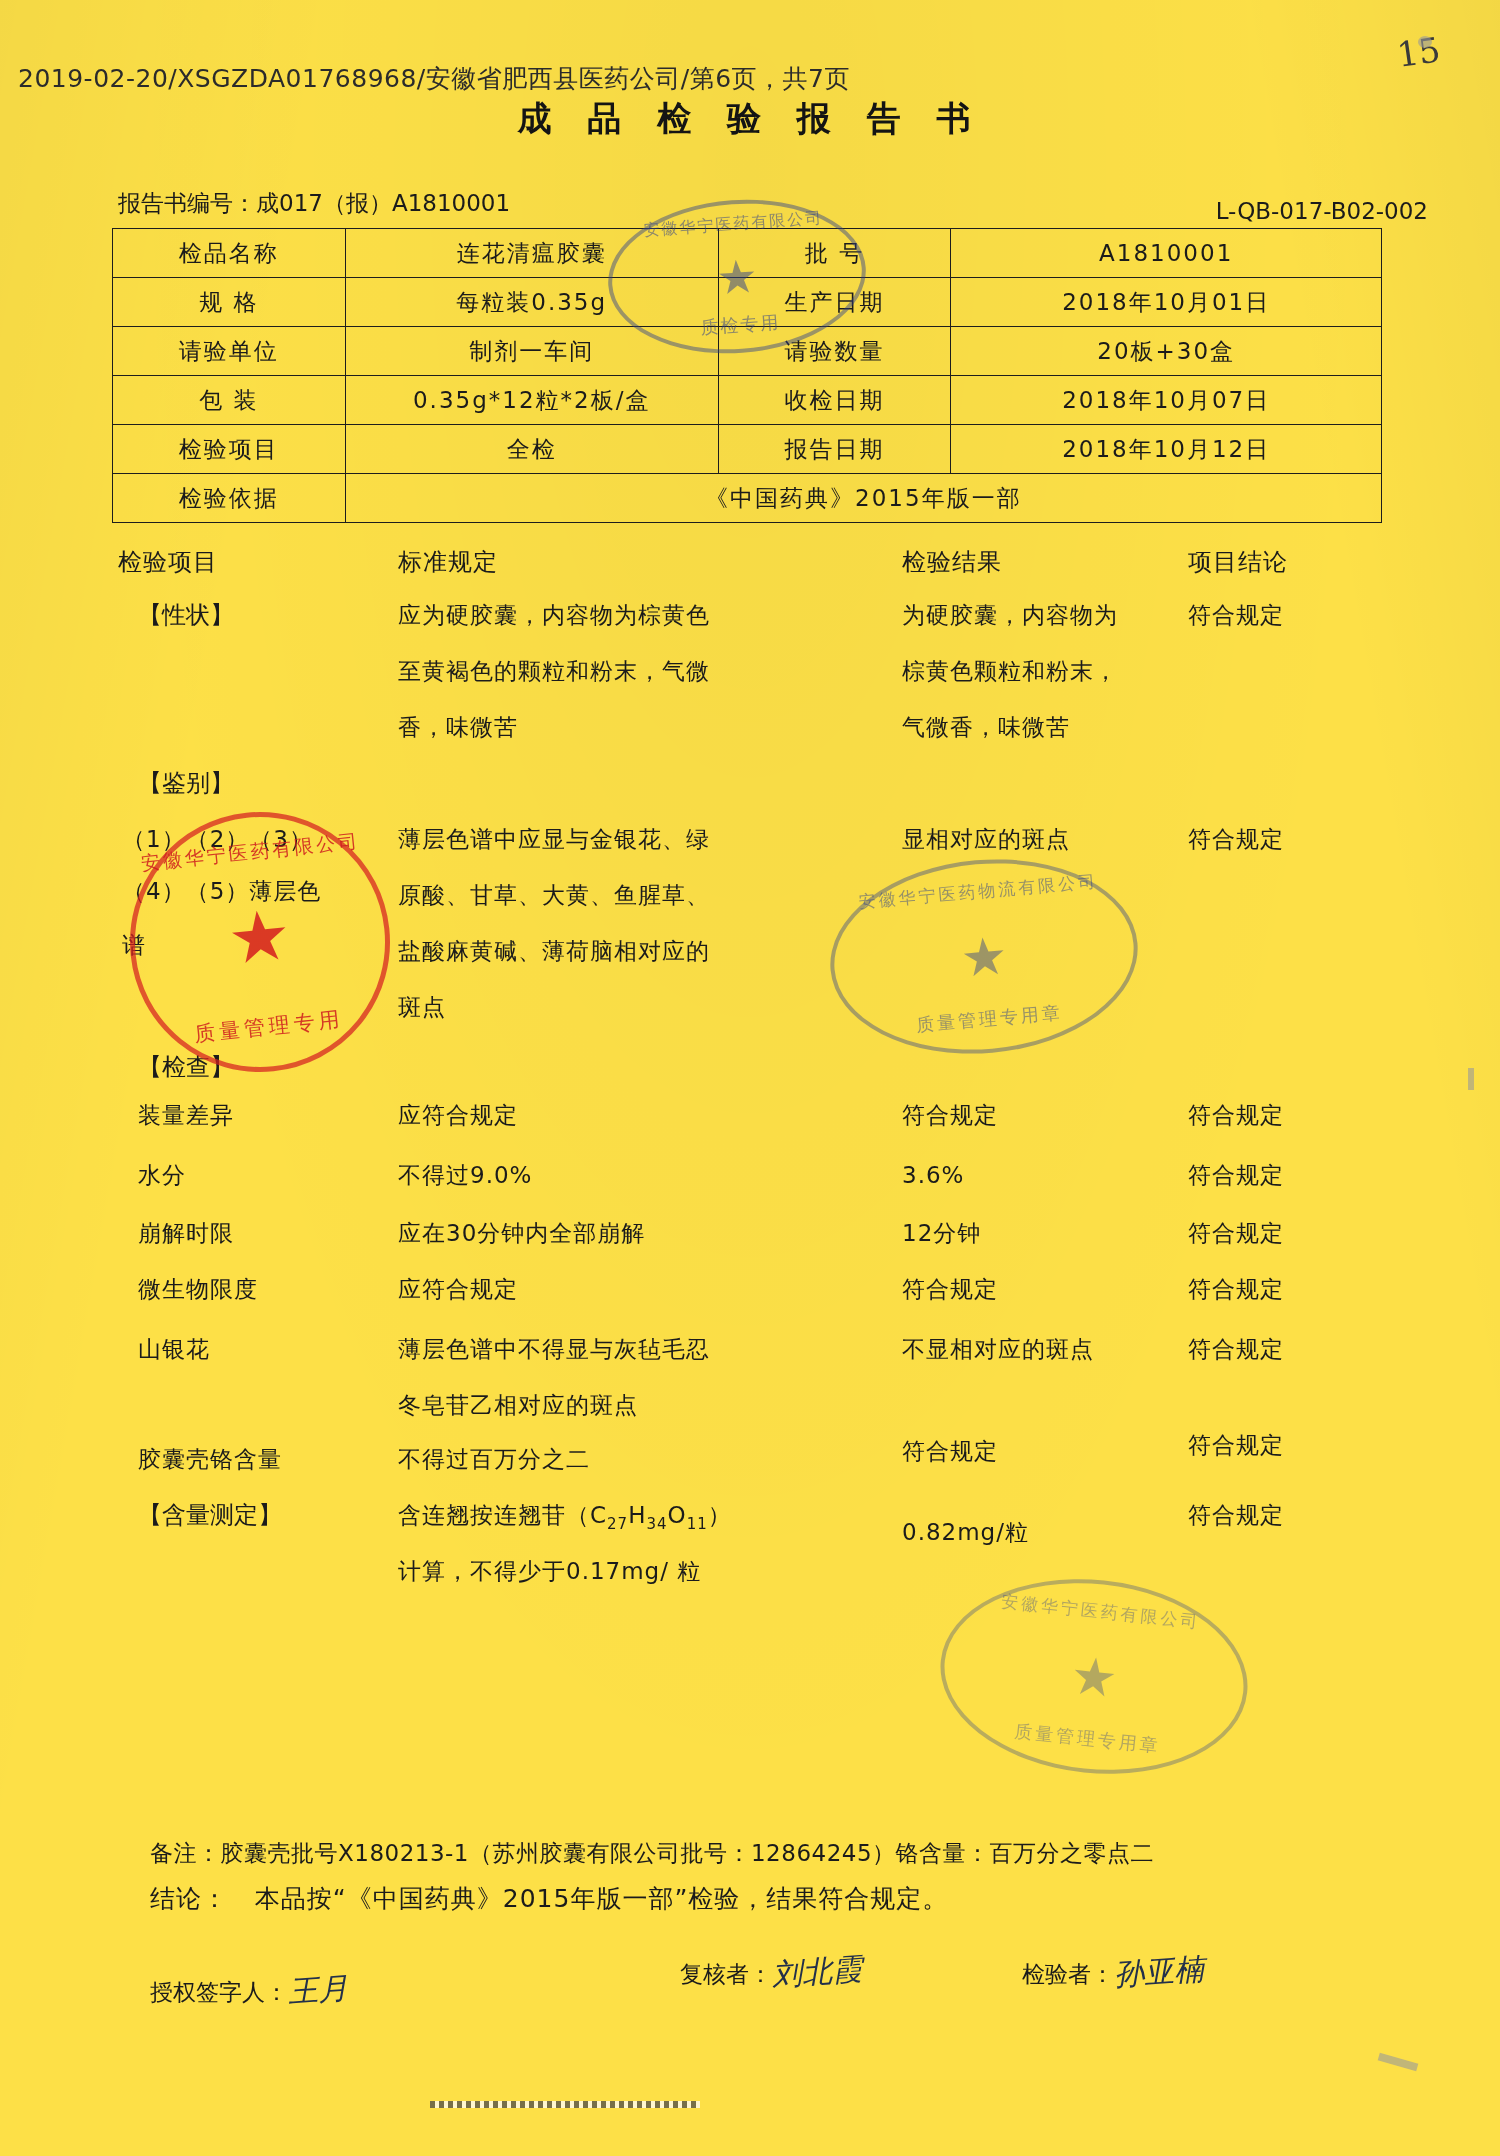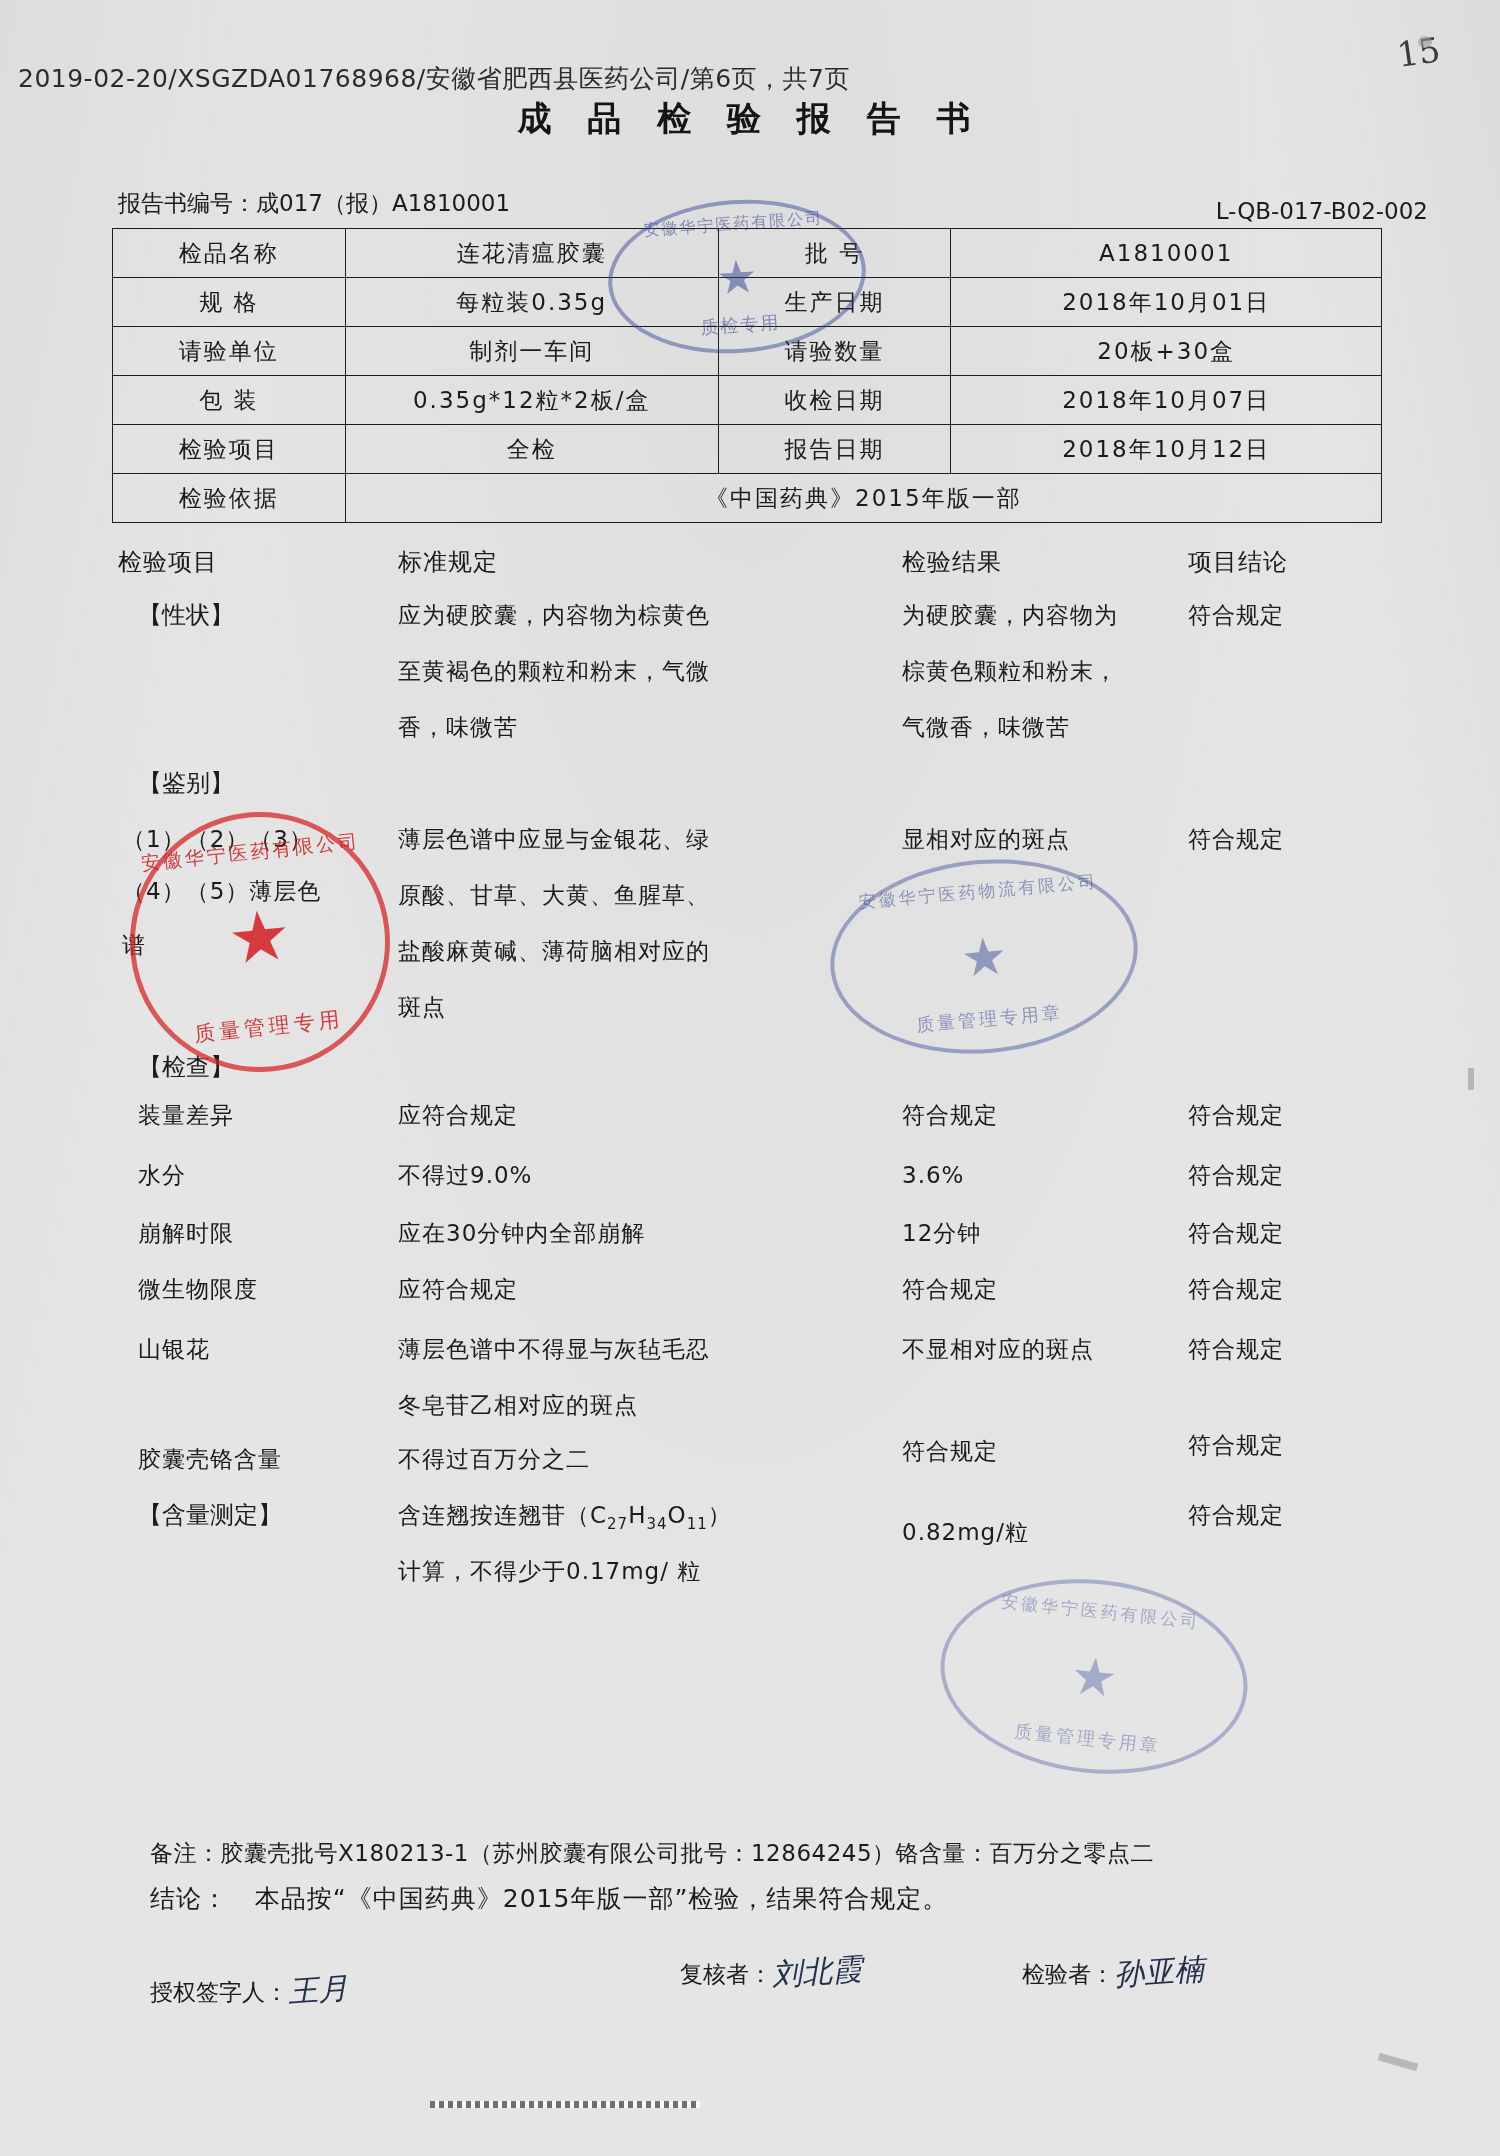--- a/index.html
+++ b/index.html
@@ -11,21 +11,21 @@
     width: 1500px;
     height: 2156px;
     position: relative;
     font-family: "DejaVu Sans", "Liberation Sans", sans-serif;
     color: #1b1b1b;
     overflow: hidden;
   }
   .page {
     position: absolute;
     inset: 0;
-    background: #e5e5e5;
+    background: #fde047;
   }
   
   .paper-tint {
     position: absolute;
     inset: 0;
     background:
       linear-gradient(100deg, rgba(0,0,0,0.035) 0%, rgba(0,0,0,0) 18%),
       linear-gradient(260deg, rgba(0,0,0,0.04) 0%, rgba(0,0,0,0) 14%),
       radial-gradient(ellipse at 50% 8%, rgba(0,0,0,0.03), rgba(0,0,0,0) 60%);
     pointer-events: none;

